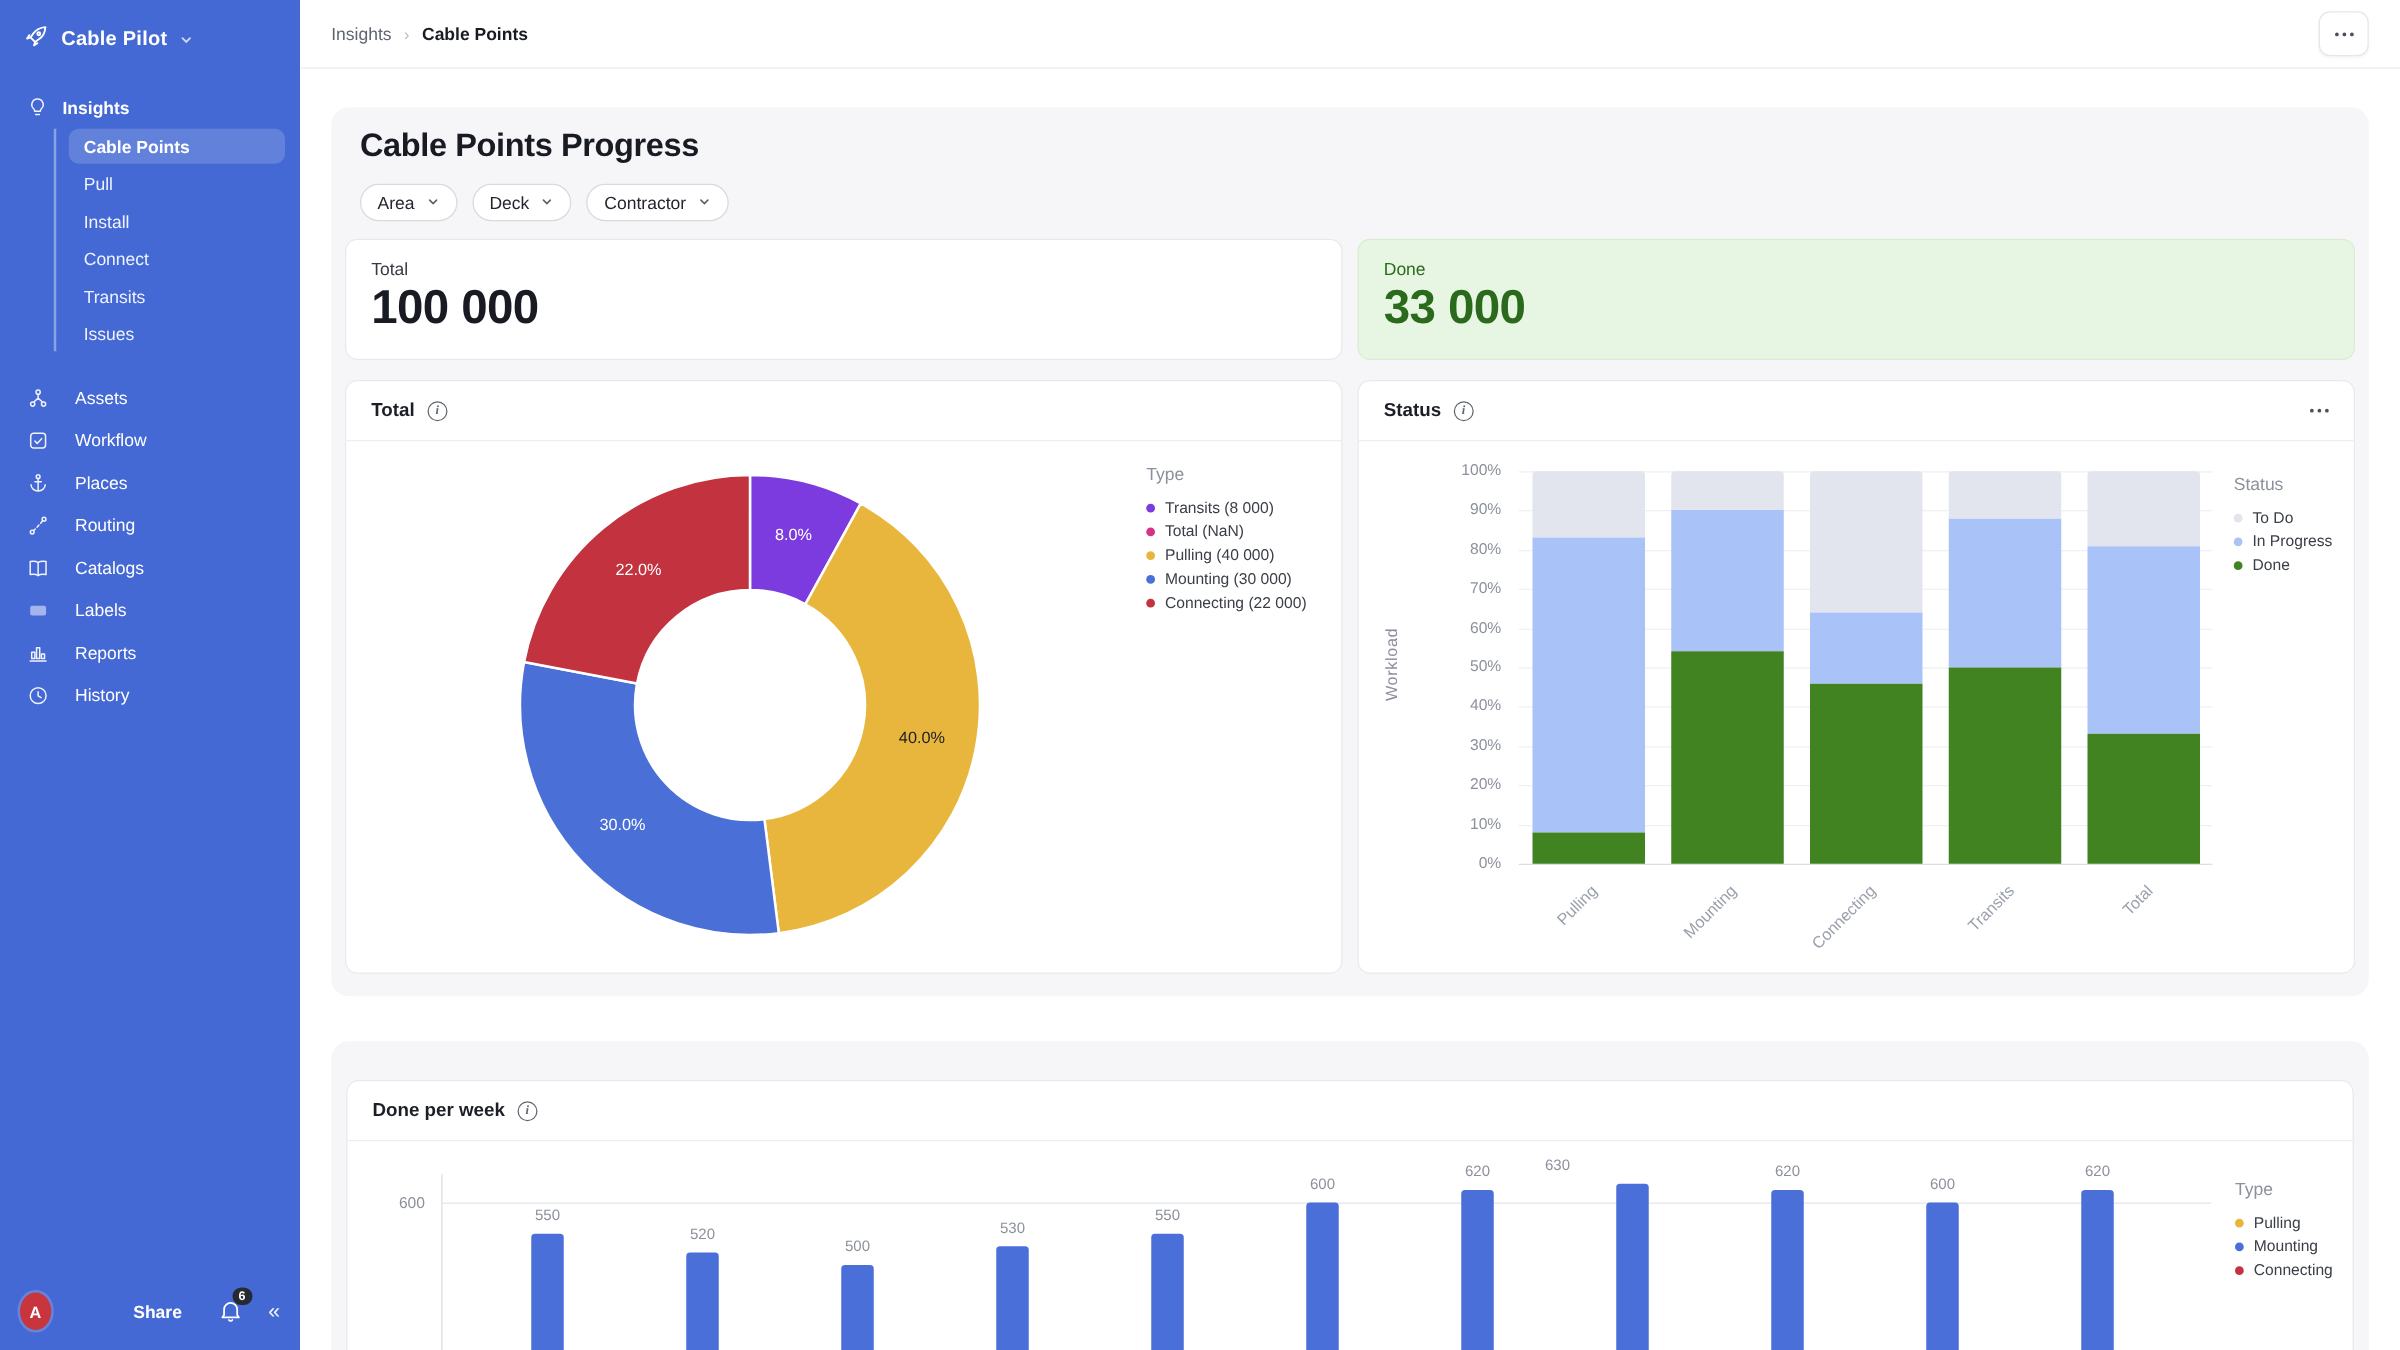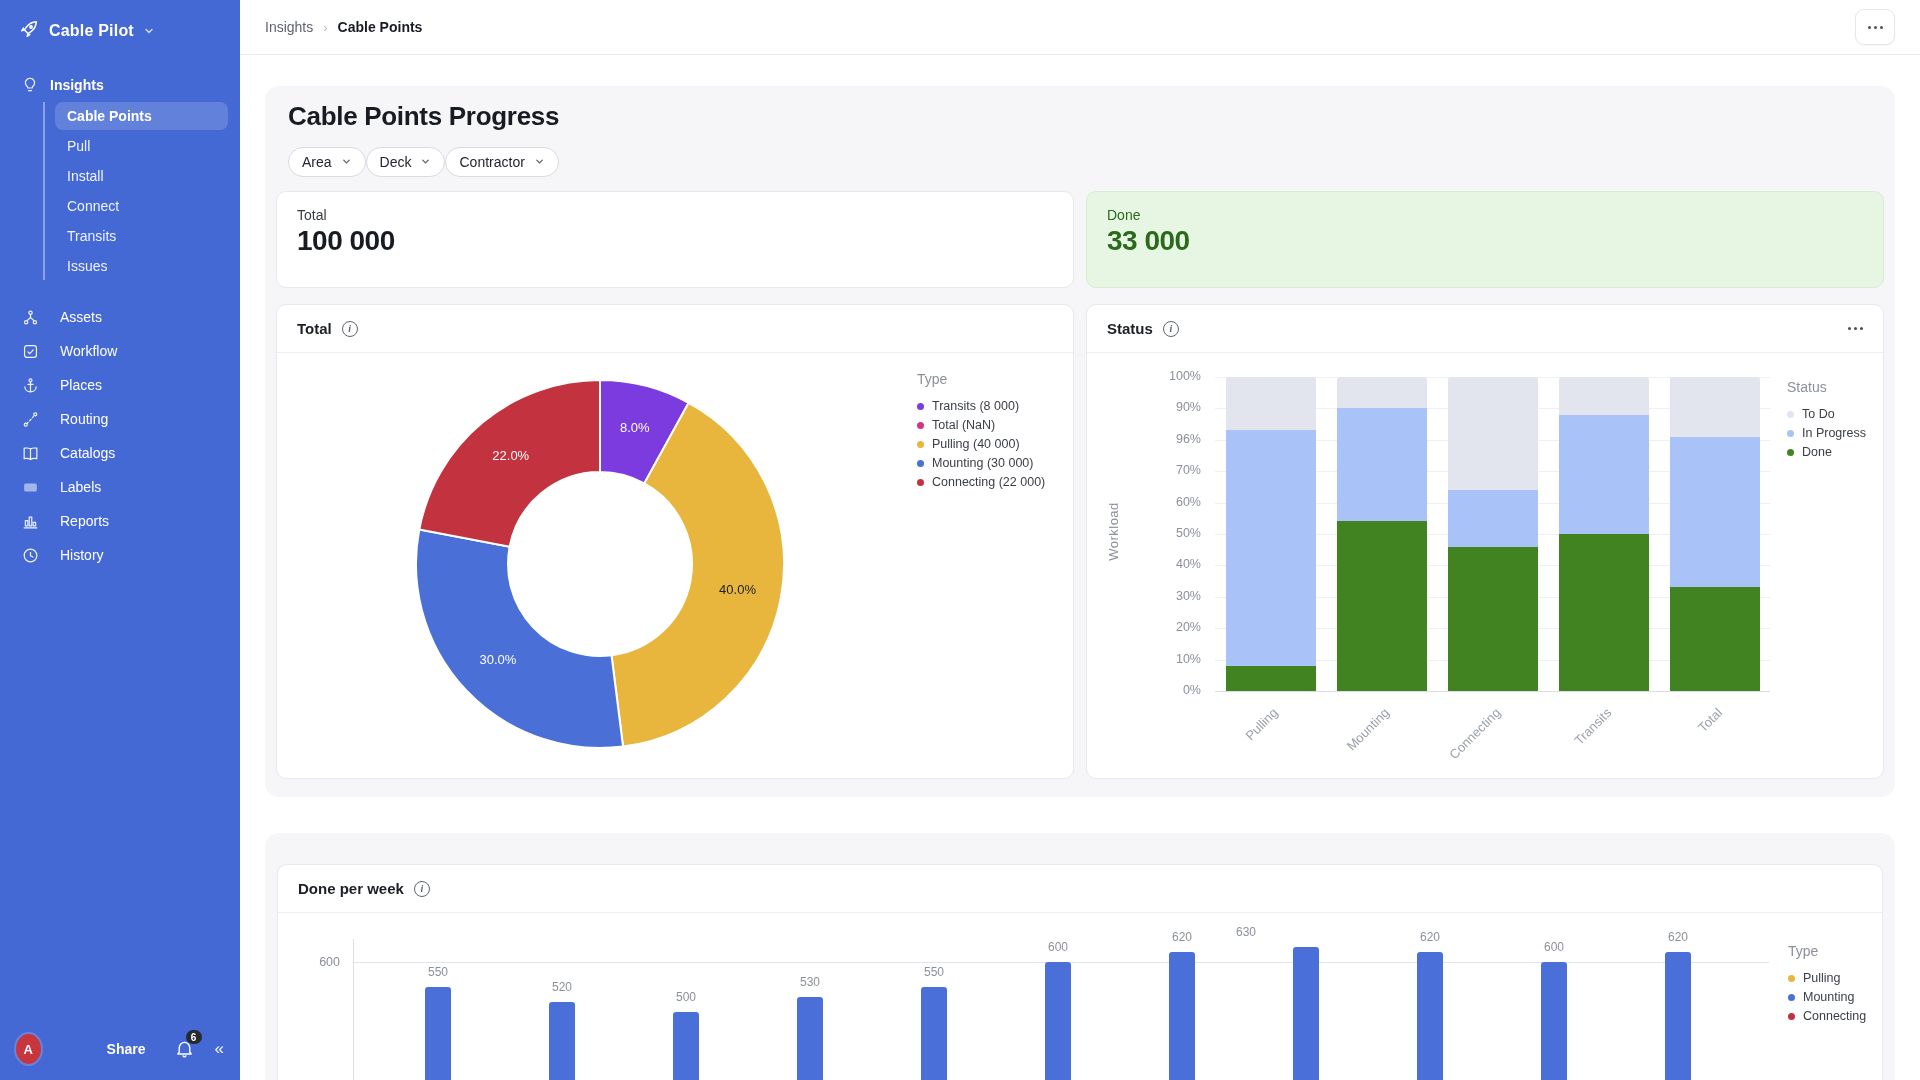--- a/index.html
+++ b/index.html
@@ -46,28 +46,28 @@
   .crumb-cur { color:#181b22; font-weight:700; }
   .menu-btn { margin-left:auto; width:40px; height:36px; background:#fff; border:1px solid #e6e7eb;
     border-radius:9px; display:flex; align-items:center; justify-content:center; cursor:pointer;
     box-shadow:0 1px 2px rgba(20,22,30,.04); }
   .dots { display:flex; gap:3px; }
   .dots i { width:3px; height:3px; border-radius:50%; background:#4b4f58; }
 
   .content { padding:31px 25px 0 25px; }
   .panel { background:#f6f6f8; border-radius:14px; padding:15px 11px 18px 11px; }
   .page-title { font-size:26px; font-weight:700; letter-spacing:-.3px; padding-left:12px; }
-  .filters { display:flex; margin:15px 0 14px 12px; }
+  .filters { display:flex; gap:12px; margin:15px 0 14px 12px; }
   .pill { display:flex; align-items:center; gap:9px; height:30px; padding:0 13px; background:#fff;
     border:1px solid #d9dae0; border-radius:16px; font-size:14px; color:#24262e; cursor:pointer; }
   .row2 { display:flex; gap:12px; }
   .stat-card { flex:1; background:#fff; border:1px solid #e8e9ee; border-radius:10px;
     height:97px; padding:15px 20px; }
   .stat-card .lbl { font-size:14px; color:#373b44; }
-  .stat-card .val { font-size:28px; font-weight:700; letter-spacing:-.5px; margin-top:2px; }
+  .stat-card .val { font-size:38px; font-weight:700; letter-spacing:-.5px; margin-top:2px; }
   .stat-card.green { background:#e7f6e2; border-color:#d8ecd1; }
   .stat-card.green .lbl, .stat-card.green .val { color:#2b6a1c; }
 
   .charts-row { display:flex; gap:12px; margin-top:16px; }
   .chart-card { flex:1; background:#fff; border:1px solid #e8e9ee; border-radius:10px; height:475px; overflow:hidden; }
   .card-head { height:48px; display:flex; align-items:center; gap:10px; padding:0 20px;
     border-bottom:1px solid #eeeef2; }
   .card-title { font-size:15px; font-weight:700; color:#1c1f26; }
   .info-ic { width:16px; height:16px; border:1.4px solid #5f6570; border-radius:50%; color:#5f6570;
     font-size:10px; font-weight:700; display:flex; align-items:center; justify-content:center;
@@ -413,21 +413,21 @@
                   </div>
               </div>
             <div class="st-ytick" style="top: 330px;">0%</div>
                 <div class="st-ytick" style="top: 298.6px;">10%</div>
                 <div class="st-ytick" style="top: 267.2px;">20%</div>
                 <div class="st-ytick" style="top: 235.8px;">30%</div>
                 <div class="st-ytick" style="top: 204.4px;">40%</div>
                 <div class="st-ytick" style="top: 173px;">50%</div>
                 <div class="st-ytick" style="top: 141.6px;">60%</div>
                 <div class="st-ytick" style="top: 110.2px;">70%</div>
-                <div class="st-ytick" style="top: 78.8px;">96%</div>
+                <div class="st-ytick" style="top: 78.8px;">80%</div>
                 <div class="st-ytick" style="top: 47.4px;">90%</div>
                 <div class="st-ytick" style="top: 16px;">100%</div>
                 <div class="st-xcat" style="left: 183.5px; top: 352px;">
                   <span>Pulling</span>
                 </div>
                 <div class="st-xcat" style="left: 294.5px; top: 352px;">
                   <span>Mounting</span>
                 </div>
                 <div class="st-xcat" style="left: 405.5px; top: 352px;">
                   <span>Connecting</span>

